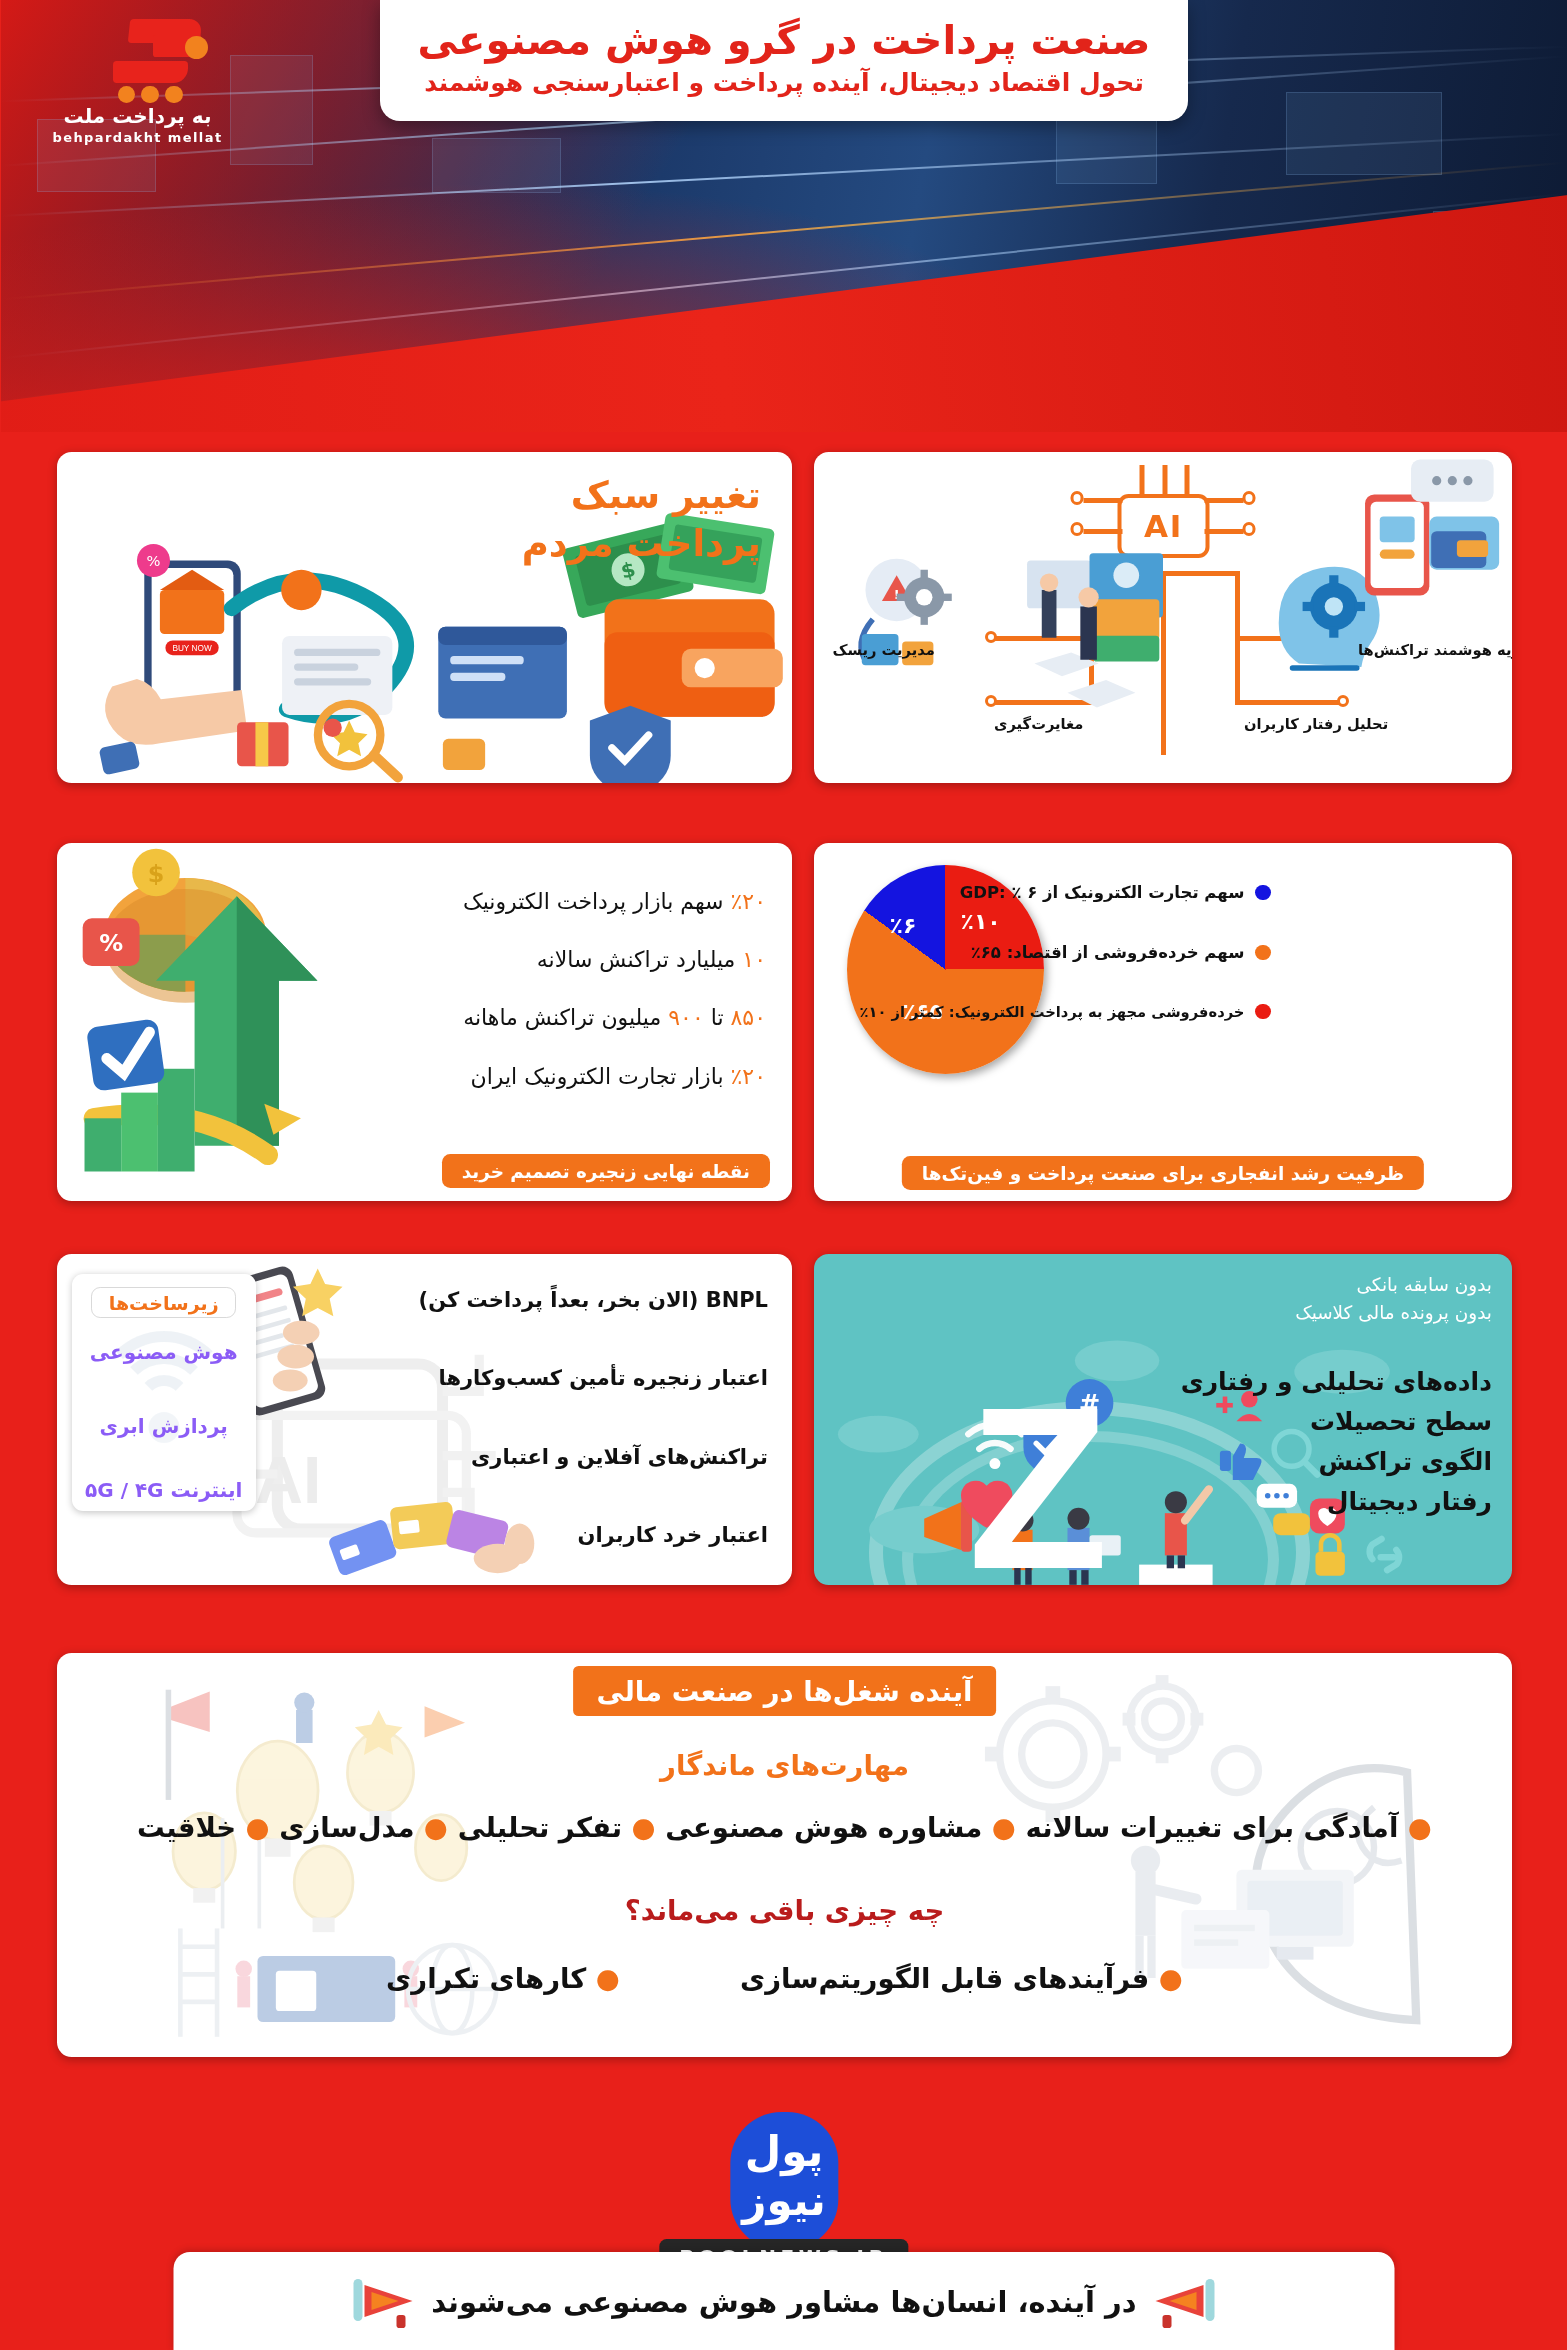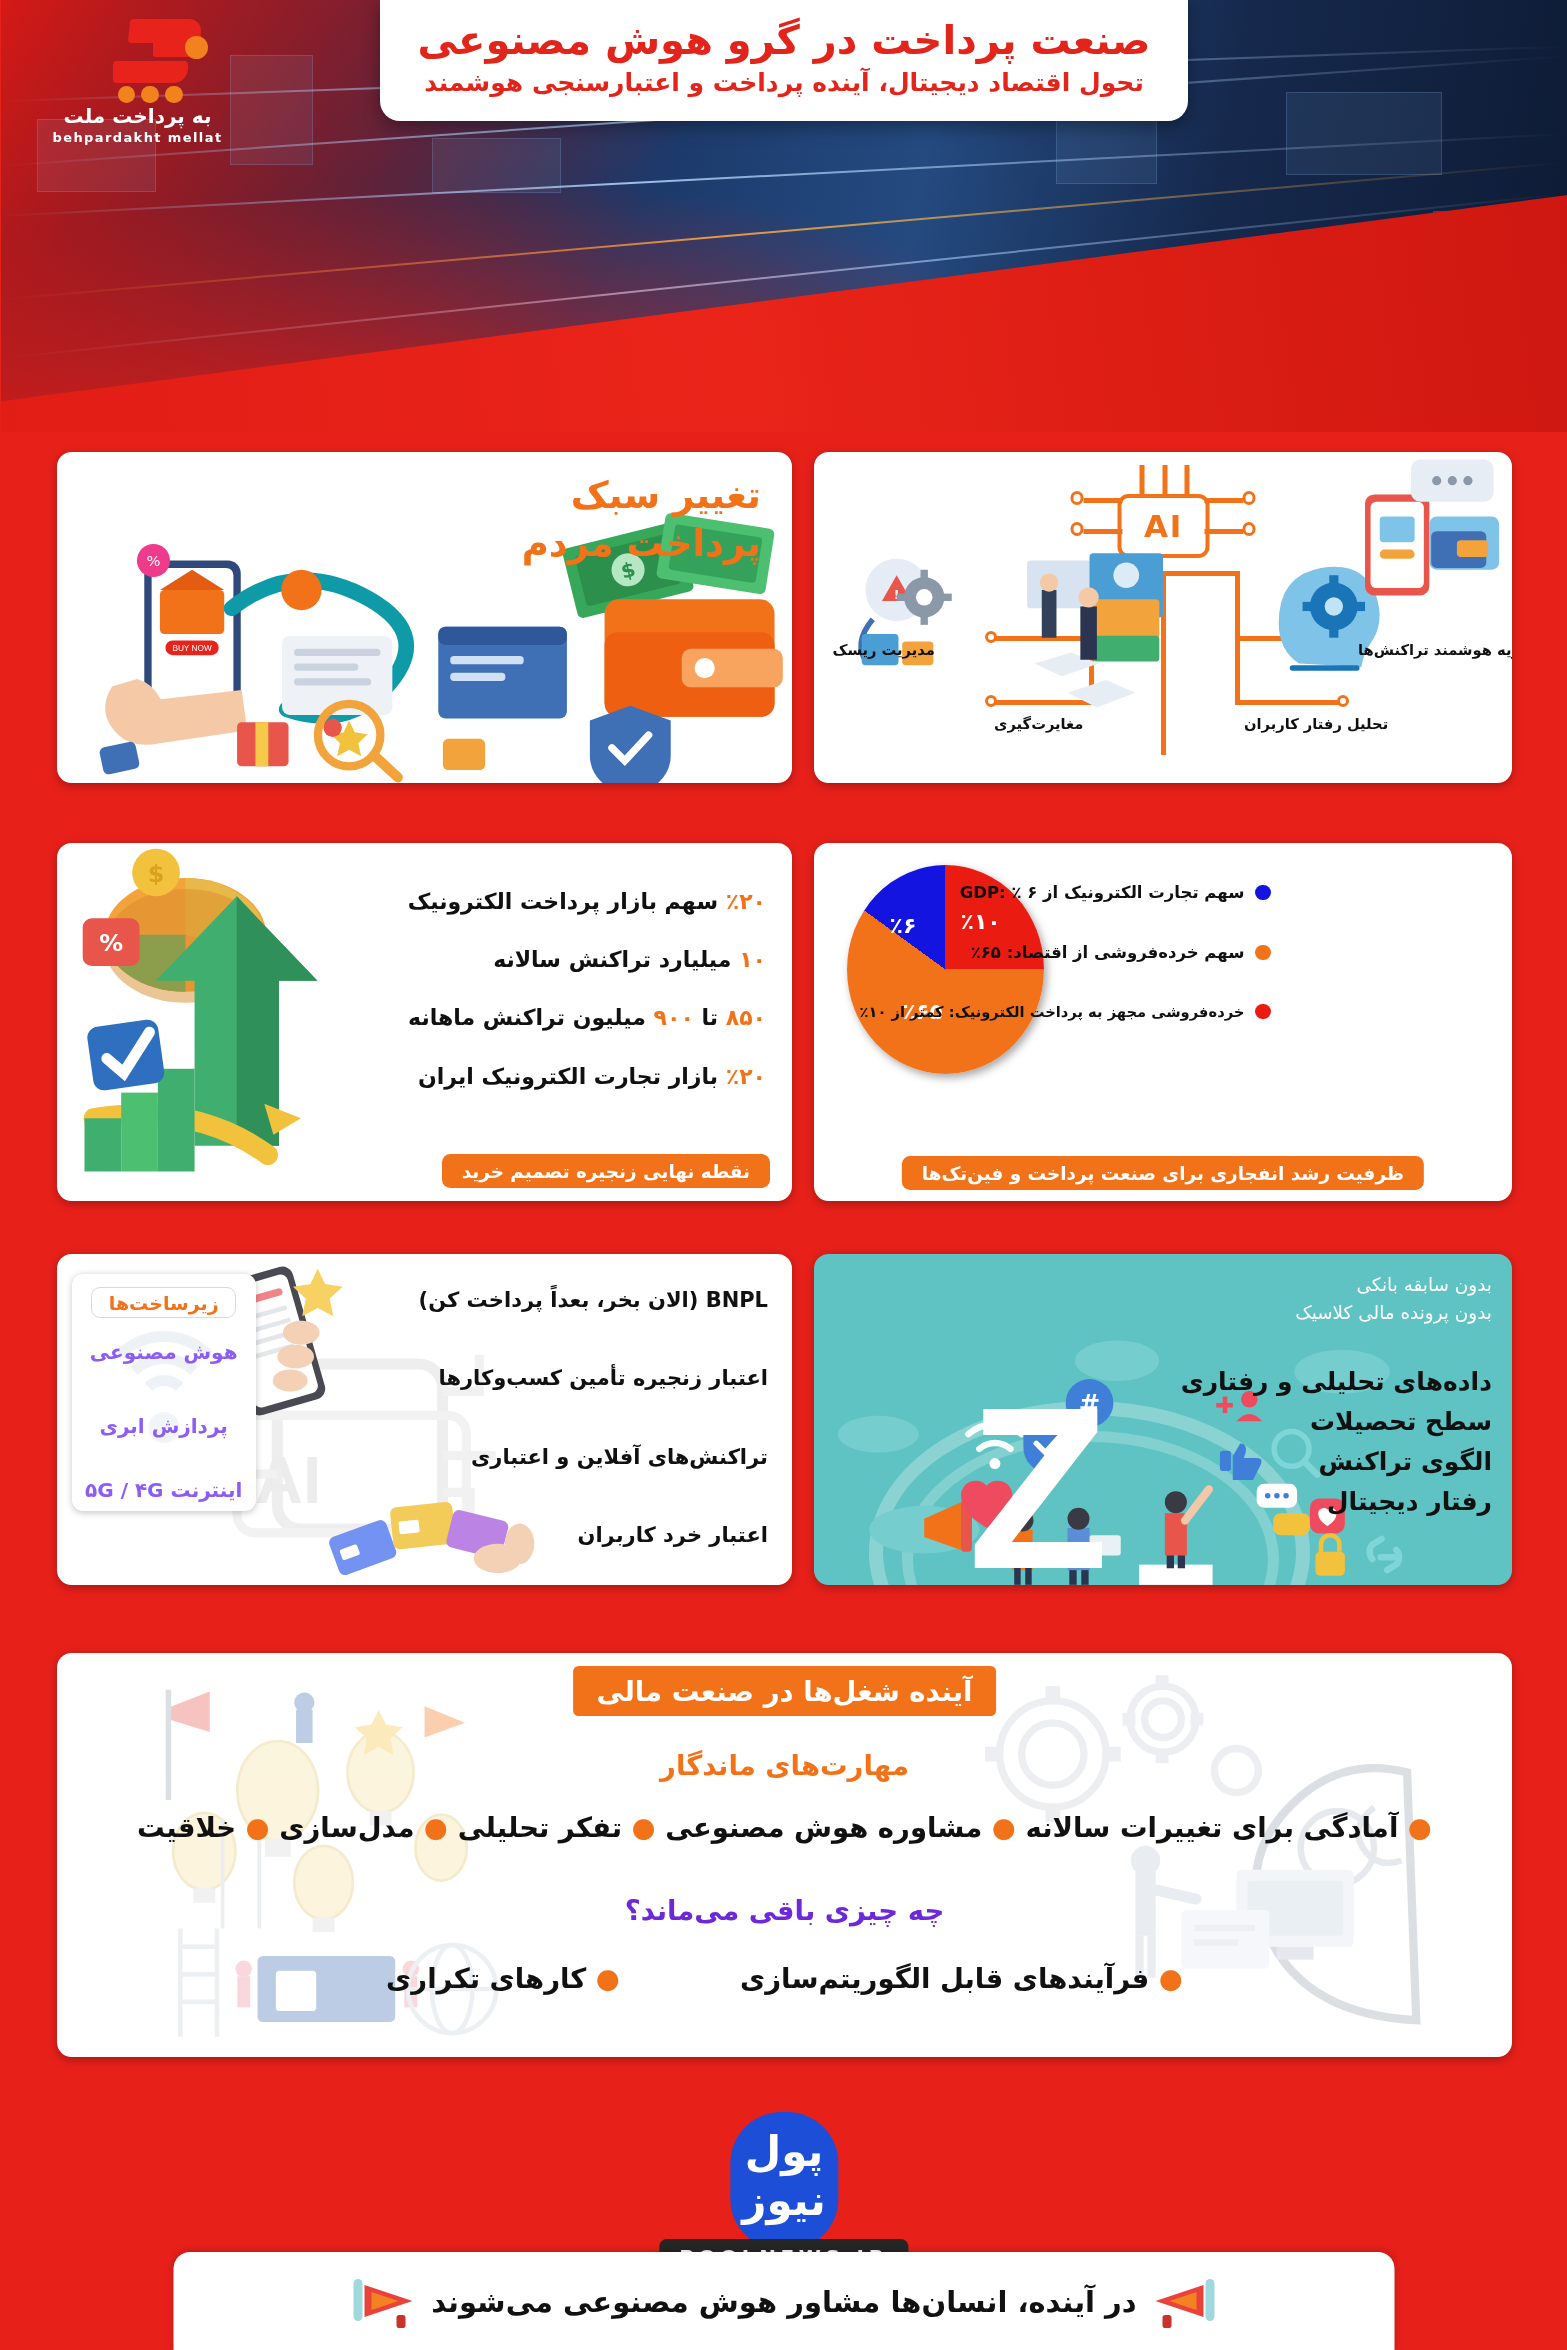--- a/index.html
+++ b/index.html
@@ -73,21 +73,21 @@
   .ai-box{position:absolute;left:51px;top:29px;width:92px;height:64px;border:4.6px solid #f2721a;border-radius:11px;display:flex;align-items:center;justify-content:center;}
   .ai-box span{color:#f2721a;font-size:31px;font-weight:bold;letter-spacing:1.8px;}
   .ai-leg{position:absolute;background:#f2721a;}
   .ai-node{position:absolute;width:13.8px;height:13.8px;border-radius:50%;border:3.7px solid #f2721a;background:#fff;}
   .ai-label{position:absolute;font-size:14.7px;font-weight:bold;color:#111;white-space:nowrap;}
   .ai-conn{position:absolute;background:#f2721a;}
   .ai-dot{position:absolute;width:12px;height:12px;border-radius:50%;border:3.7px solid #f2721a;background:#fff;}
 
   
   .stat-list{position:absolute;right:26px;top:44px;width:367px;text-align:right;}
-  .stat-row{font-size:22px;font-weight:bold;color:#111;margin-bottom:28.5px;line-height:1.35;}
+  .stat-row{font-size:22px;font-weight:normal;color:#111;margin-bottom:28.5px;line-height:1.35;}
   .stat-num{color:#f2721a;}
   .c3-banner{position:absolute;right:22px;bottom:13px;}
 
   
   .pie-wrap{position:absolute;left:27.5px;top:22px;width:202px;height:211px;}
   .pie{
     width:197px;height:209px;border-radius:50%;
     box-shadow:2.8px 3.7px 8.3px rgba(0,0,0,.35);
     background:conic-gradient(
       #ea1c12 0deg 90deg,
@@ -126,21 +126,21 @@
   .genz-list{position:absolute;right:20px;top:108px;text-align:right;color:#111;font-weight:bold;font-size:25px;line-height:1.6;}
   .genz-Z{position:absolute;left:154px;bottom:3.7px;font-size:230px;line-height:.8;color:#fff;font-weight:bold;font-family:"Liberation Sans",sans-serif;}
   .genz-arc{position:absolute;left:55px;bottom:-119px;width:441px;height:303px;border-radius:50%;border:14.7px solid rgba(255,255,255,.28);border-bottom-color:transparent;}
   .genz-arc2{position:absolute;left:88px;bottom:-103px;width:377px;height:257px;border-radius:50%;border:11px solid rgba(255,255,255,.22);border-bottom-color:transparent;}
 
   
   .jobs-title{position:absolute;left:50%;transform:translateX(-50%);top:13px;background:#f2721a;color:#fff;font-size:27.5px;font-weight:bold;padding:9.2px 24px;border-radius:5.5px;white-space:nowrap;}
   .jobs-sub{position:absolute;left:50%;transform:translateX(-50%);top:96px;color:#f2721a;font-size:27.5px;font-weight:bold;white-space:nowrap;}
   .jobs-skills{position:absolute;left:0;width:100%;top:158px;text-align:center;font-size:27.5px;font-weight:bold;color:#111;}
   .bullet{color:#f2721a;font-size:27.5px;}
-  .jobs-q{position:absolute;left:50%;transform:translateX(-50%);top:241px;color:#6d28d9;font-size:27.5px;font-weight:bold;white-space:nowrap;}
+  .jobs-q{position:absolute;left:50%;transform:translateX(-50%);top:241px;color:#b91c1c;font-size:27.5px;font-weight:bold;white-space:nowrap;}
   .jobs-left{position:absolute;left:0;width:100%;top:309px;text-align:center;font-size:27.5px;font-weight:bold;color:#111;}
   .jobs-art{position:absolute;top:0;height:100%;opacity:.35;}
 
   
   .footer-logo{position:absolute;left:50%;transform:translateX(-50%);top:2112px;text-align:center;}
   .fl-circle{width:108px;height:138px;border-radius:51px;background:#1d4ed8;margin:0 auto;position:relative;}
   .fl-fa{position:absolute;left:0;top:14.7px;width:100%;color:#fff;font-size:42px;font-weight:bold;font-family:"DejaVu Sans",sans-serif;}
   .fl-tag{display:inline-block;margin-top:-27.5px;background:#262626;color:#fff;font-size:20px;letter-spacing:4.6px;font-weight:bold;padding:6.4px 20px;border-radius:7.3px;position:relative;}
 
   .bottom-card{

